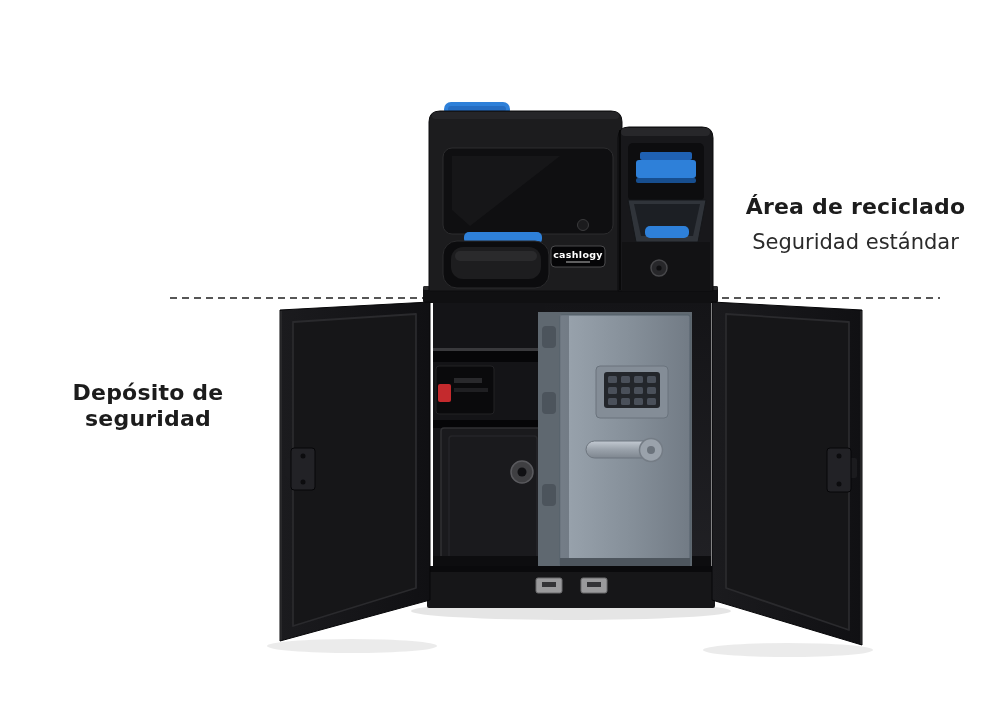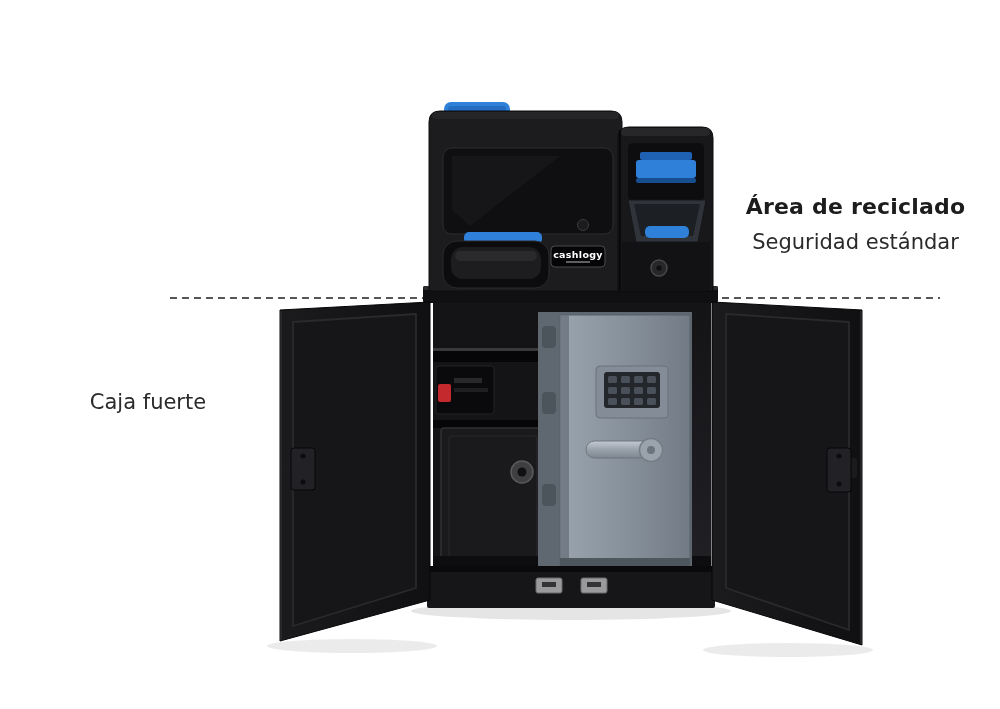--- a/index.html
+++ b/index.html
@@ -192,16 +192,16 @@
       </g>
     </g>
   </svg>
 
   <div class="annot annot-right">
     <div class="title">Área de reciclado</div>
     <div class="subtitle">Seguridad estándar</div>
   </div>
 
   <div class="annot annot-left">
-    <div class="subtitle">Caja fuerte</div>
+    <div class="title">Depósito de seguridad</div>
   </div>
 
 </div>
 
 </body></html>

